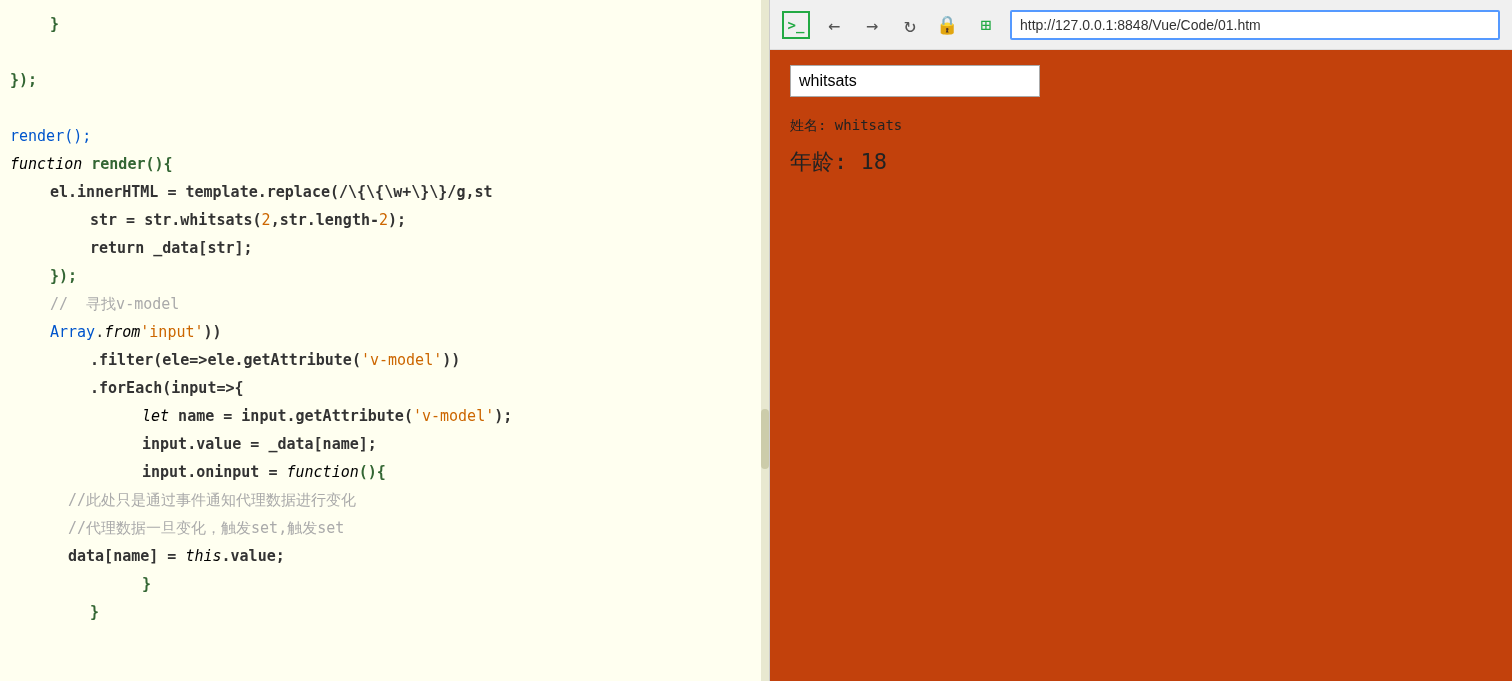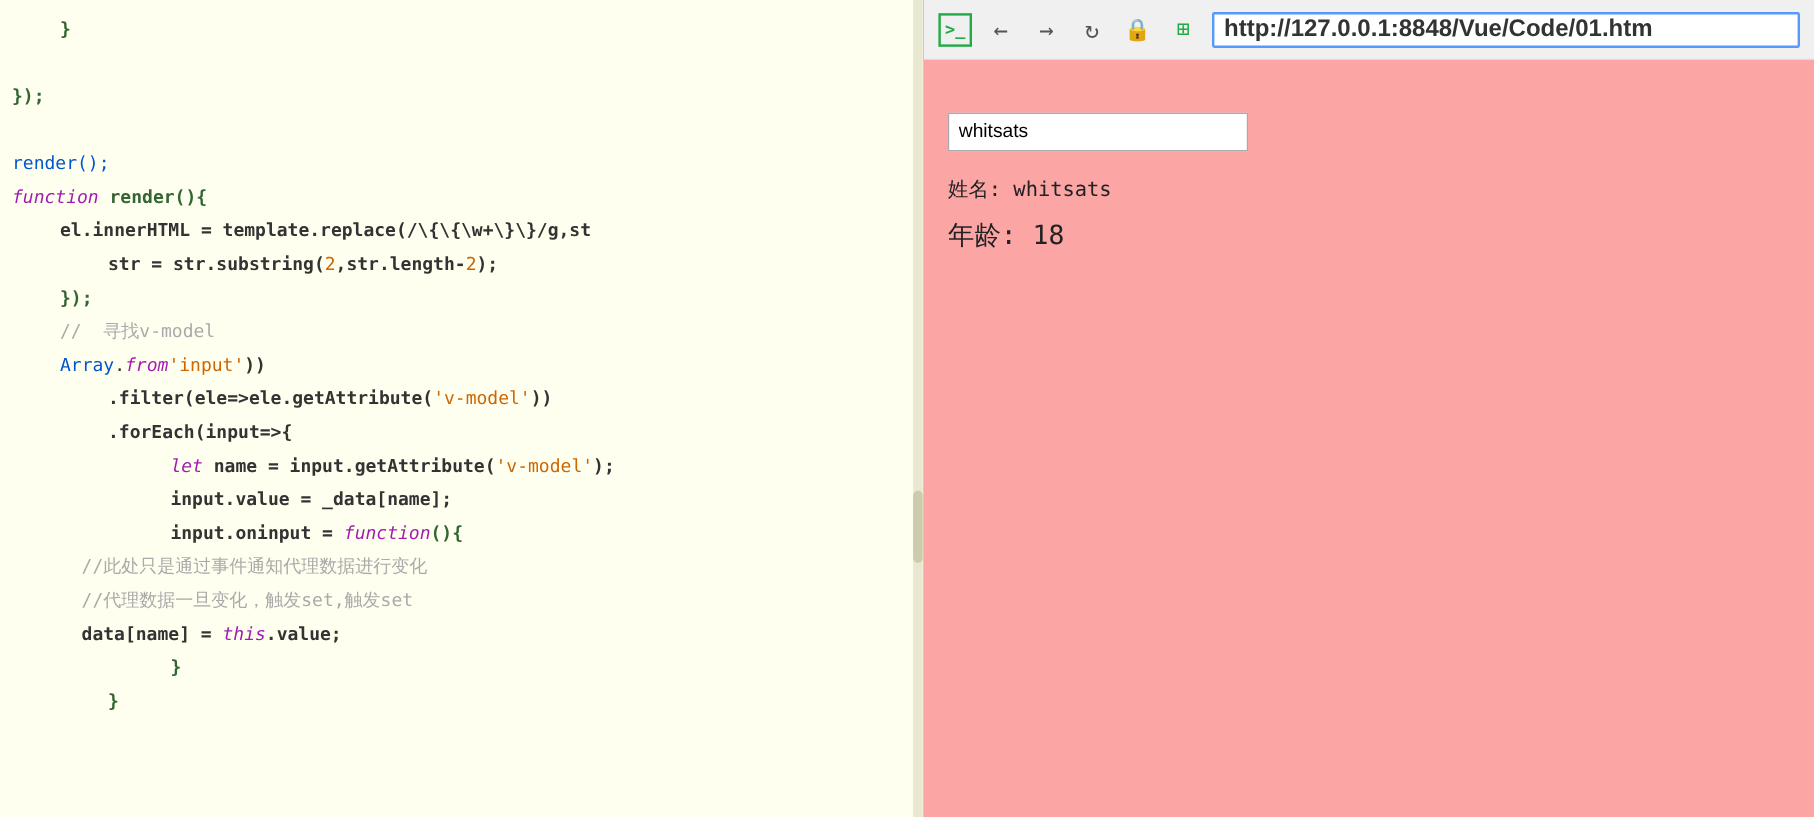--- a/index.html
+++ b/index.html
@@ -31,21 +31,21 @@
       line-height: 28px;
       white-space: pre;
     }
 
     .indent-1 { padding-left: 50px; }
     .indent-2 { padding-left: 90px; }
     .indent-3 { padding-left: 130px; margin-left: 12px; }
     .indent-4 { padding-left: 68px; }
 
     .c-brace { color: #336633; font-weight: bold; }
-    .c-keyword { color: #a21caf; font-style: italic; }
+    .c-keyword { color: #000000; font-style: italic; }
     .c-function { color: #0055cc; }
     .c-string { color: #cc6600; }
     .c-comment { color: #aaaaaa; }
     .c-variable { color: #333333; font-weight: bold; }
     .c-operator { color: #333333; }
     .c-number { color: #cc6600; }
 
     
     .scrollbar-track {
       position: absolute;
@@ -102,45 +102,44 @@
       font-size: 14px;
       font-weight: bold;
     }
 
     #address-bar {
       flex: 1;
       height: 30px;
       border: 2px solid #5599ff;
       border-radius: 2px;
       padding: 0 8px;
-      font-size: 20px;
+      font-size: 14px;
       background: white;
       color: #333;
       outline: none;
-      font-weight: bold;
     }
 
     
     #browser-content {
       flex: 1;
-      background: #fca5a5;
-      padding: 44px 20px;
+      background: #c2410c;
+      padding: 15px 20px;
     }
 
     .preview-input {
       border: 1px solid #aaa;
       padding: 6px 8px;
       font-size: 16px;
       width: 250px;
       margin-bottom: 20px;
       outline: none;
     }
 
     .preview-label {
-      font-size: 17px;
+      font-size: 14px;
       color: #222;
       margin-bottom: 12px;
       display: block;
     }
 
     .preview-age {
       font-size: 22px;
       color: #222;
       display: block;
     }
@@ -149,21 +148,22 @@
 <body>
 
 <div id="code-panel">
   <div class="code-line indent-1"><span class="c-brace">}</span></div>
     <div class="code-line ">&nbsp;</div>
     <div class="code-line "><span class="c-brace">});</span></div>
     <div class="code-line ">&nbsp;</div>
     <div class="code-line "><span class="c-function">render();</span></div>
     <div class="code-line "><span class="c-keyword">function</span><span class="c-brace"> render(){</span></div>
     <div class="code-line indent-1"><span class="c-variable">el.innerHTML = template.replace(/\{\{\w+\}\}/g,st</span></div>
-    <div class="code-line indent-2"><span class="c-variable">str = str.substring(</span><span class="c-number">2</span><span class="c-variable">,str.length-</span><span class="c-number">2</span><span class="c-variable">);</span></div>
+    <div class="code-line indent-2"><span class="c-variable">str = str.whitsats(</span><span class="c-number">2</span><span class="c-variable">,str.length-</span><span class="c-number">2</span><span class="c-variable">);</span></div>
+    <div class="code-line indent-2"><span class="c-variable">return _data[str];</span></div>
     <div class="code-line indent-1"><span class="c-brace">});</span></div>
     <div class="code-line indent-1"><span class="c-comment">//  寻找v-model</span></div>
     <div class="code-line indent-1"><span class="c-function">Array</span><span class="c-operator">.</span><span class="c-keyword">from</span><span class="c-string">'input'</span><span class="c-variable">))</span></div>
     <div class="code-line indent-2"><span class="c-variable">.filter(ele=&gt;ele.getAttribute(</span><span class="c-string">'v-model'</span><span class="c-variable">))</span></div>
     <div class="code-line indent-2"><span class="c-variable">.forEach(input=&gt;{</span></div>
     <div class="code-line indent-3"><span class="c-keyword">let</span><span class="c-variable"> name = input.getAttribute(</span><span class="c-string">'v-model'</span><span class="c-variable">);</span></div>
     <div class="code-line indent-3"><span class="c-variable">input.value = _data[name];</span></div>
     <div class="code-line indent-3"><span class="c-variable">input.oninput = </span><span class="c-keyword">function</span><span class="c-brace">(){</span></div>
     <div class="code-line indent-4"><span class="c-comment">//此处只是通过事件通知代理数据进行变化</span></div>
     <div class="code-line indent-4"><span class="c-comment">//代理数据一旦变化，触发set,触发set</span></div>

